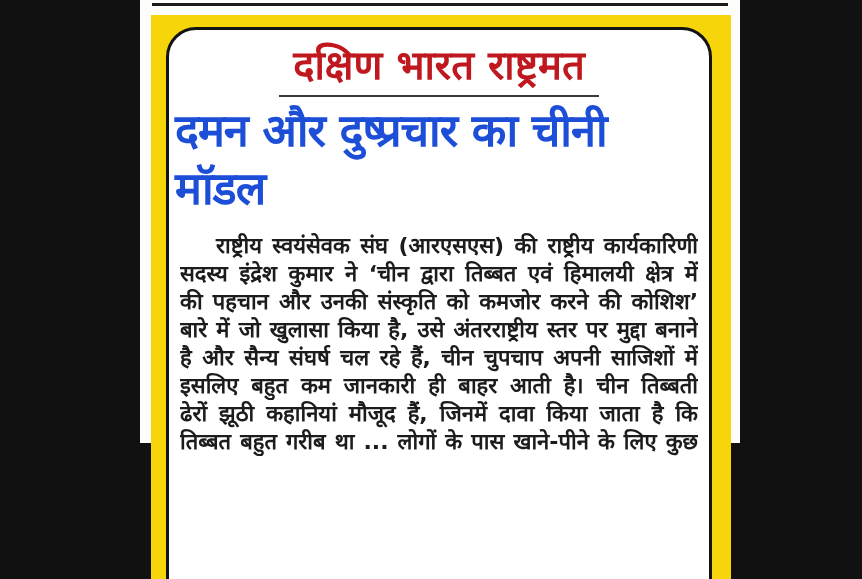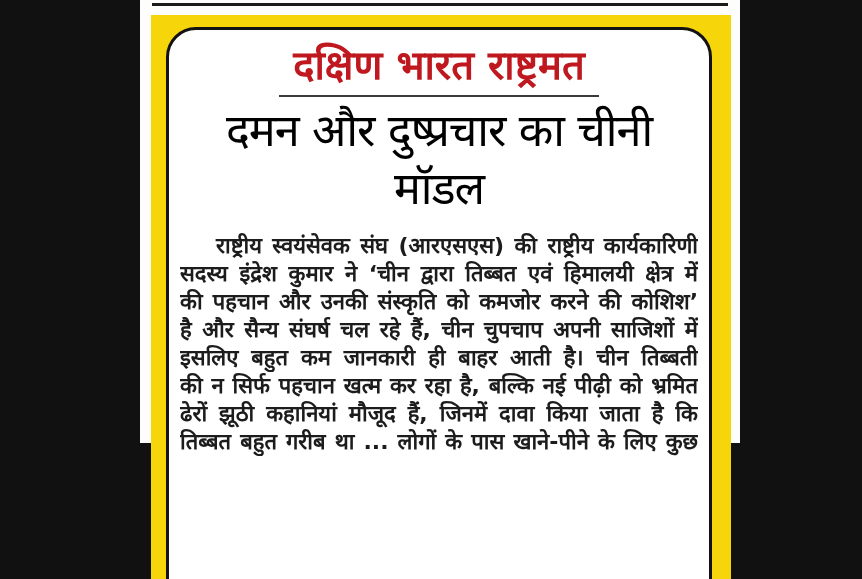--- a/index.html
+++ b/index.html
@@ -63,24 +63,23 @@
     line-height: 50px;
     letter-spacing: 0px;
   }
   .masthead-divider {
     width: 320px;
     height: 2px;
     background: #3a3a3a;
     margin: 5px auto 5px auto;
   }
   .headline {
-    color: #000000;
+    color: #1d4ed8;
     font-size: 45px;
-    font-weight: normal;
-    text-align: center;
+    font-weight: bold;
     line-height: 58px;
     margin: 4px 0 14px 0;
     letter-spacing: -1px;
   }
   .article-body {
     padding: 0 5px;
     color: #1c1c1c;
     font-size: 22px;
     font-weight: 600;
   }
@@ -104,23 +103,23 @@
     <div class="top-rule"></div>
     <div class="yellow-frame">
       <div class="white-card">
         <div class="masthead">दक्षिण भारत राष्ट्रमत</div>
         <div class="masthead-divider"></div>
         <div class="headline">दमन और दुष्प्रचार का चीनी मॉडल</div>
         <div class="article-body">
           <div class="body-line first">राष्ट्रीय स्वयंसेवक संघ (आरएसएस) की राष्ट्रीय कार्यकारिणी के</div>
           <div class="body-line">सदस्य इंद्रेश कुमार ने ‘चीन द्वारा तिब्बत एवं हिमालयी क्षेत्र में बौद्धों</div>
           <div class="body-line">की पहचान और उनकी संस्कृति को कमजोर करने की कोशिश’ के</div>
+          <div class="body-line">बारे में जो खुलासा किया है, उसे अंतरराष्ट्रीय स्तर पर मुद्दा बनाने</div>
           <div class="body-line">है और सैन्य संघर्ष चल रहे हैं, चीन चुपचाप अपनी साजिशों में लगा</div>
           <div class="body-line">इसलिए बहुत कम जानकारी ही बाहर आती है। चीन तिब्बती बौद्धों</div>
-          <div class="body-line">की न सिर्फ पहचान खत्म कर रहा है, बल्कि नई पीढ़ी को भ्रमित</div>
           <div class="body-line">ढेरों झूठी कहानियां मौजूद हैं, जिनमें दावा किया जाता है कि ‘पहले</div>
           <div class="body-line">तिब्बत बहुत गरीब था ... लोगों के पास खाने-पीने के लिए कुछ</div>
 
         </div>
       </div>
     </div>
   </div>
 </div>
 
 </body></html>

